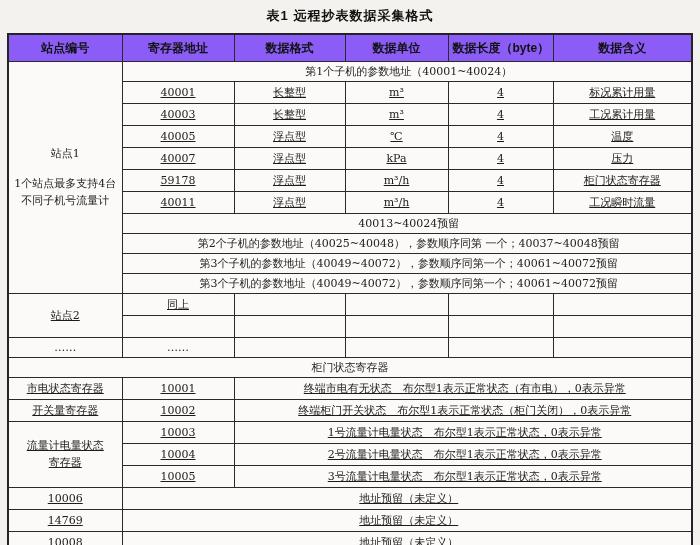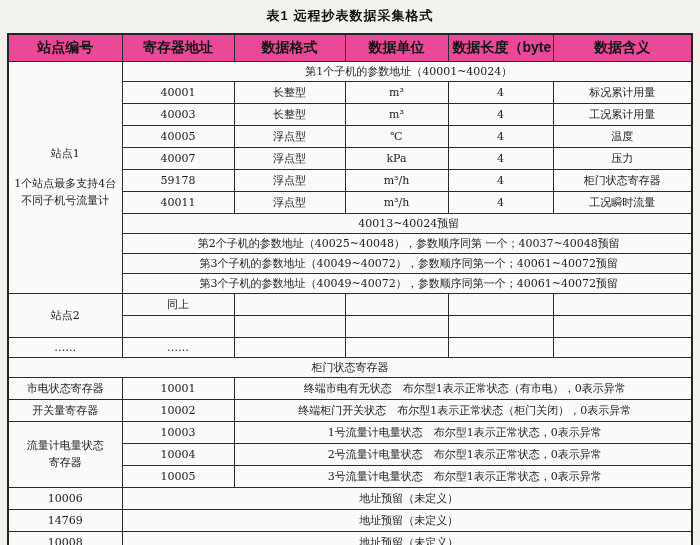--- a/index.html
+++ b/index.html
@@ -32,29 +32,29 @@
   .grid th,.grid td{
     border:1px solid #2a2a2a;
     font-size:11px;
     text-align:center;
     vertical-align:middle;
     padding:1px 4px;
     overflow:hidden;
     white-space:nowrap;
   }
   .grid th{
-    background:#ec4899;
+    background:#8b5cf6;
     font-family:"Liberation Sans", sans-serif;
     font-weight:bold;
-    font-size:14px;
+    font-size:12px;
     height:24px;
     color:#111;
   }
   .h-sub td{height:17px;}
-  .h-data td{height:19px;}
+  .h-data td{height:19px;text-decoration:underline;}
   td.left{text-align:center;padding-left:8px;}
   td.c-station{white-space:normal;line-height:1.5;}
   .station-label{margin-bottom:14px;}
   .watermark{
     position:absolute;
     right:4px;
     bottom:4px;
     font-family:"DejaVu Serif", serif;
     font-style:italic;
     font-weight:bold;

